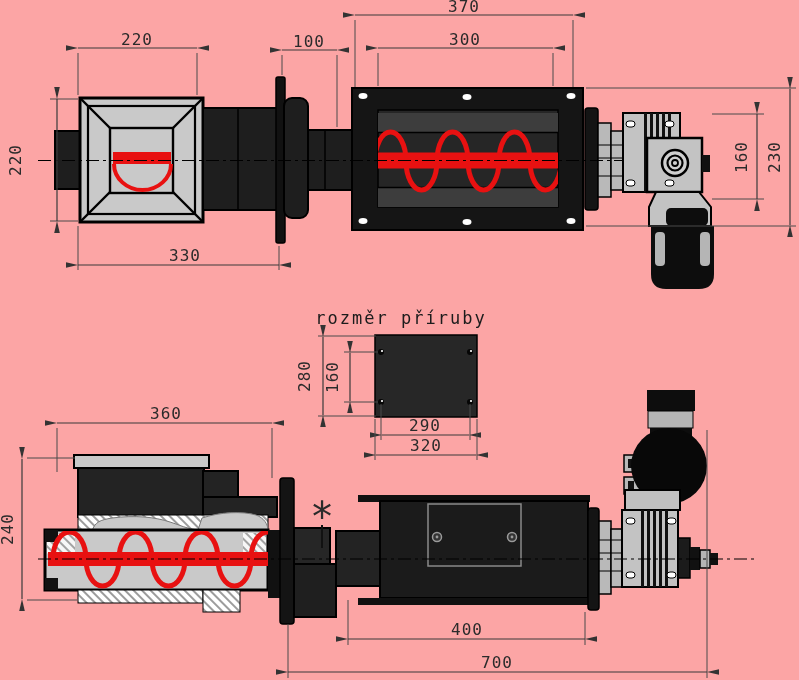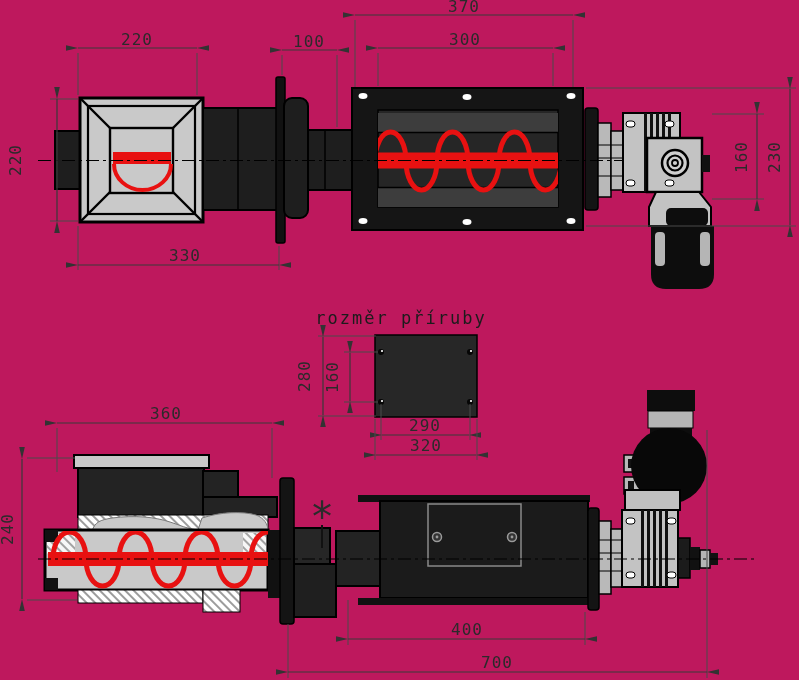--- a/index.html
+++ b/index.html
@@ -1,16 +1,16 @@
 <!DOCTYPE html>
 <html><head>
 <meta charset="utf-8">
 <style>
   html,body{margin:0;padding:0;background:#fff;}
-  .stage{position:relative;width:799px;height:680px;background:#be185d;overflow:hidden;
+  .stage{position:relative;width:799px;height:680px;background:#fca5a5;overflow:hidden;
          font-family:"DejaVu Sans Mono", monospace;}
   svg{display:block;}
   text{font-family:"DejaVu Sans Mono", monospace;fill:#2b2b2b;}
   .dimtxt{font-size:16px;letter-spacing:1px;}
   .titletxt{font-size:17px;letter-spacing:2px;fill:#1c1c1c;}
   .dimline{stroke:#3a3a3a;stroke-width:1.2;fill:none;}
   .extline{stroke:#4a4a4a;stroke-width:1;fill:none;}
   .cline{stroke:#000;stroke-width:1.1;fill:none;stroke-dasharray:13 4 3 4;}
 </style>
 </head>

